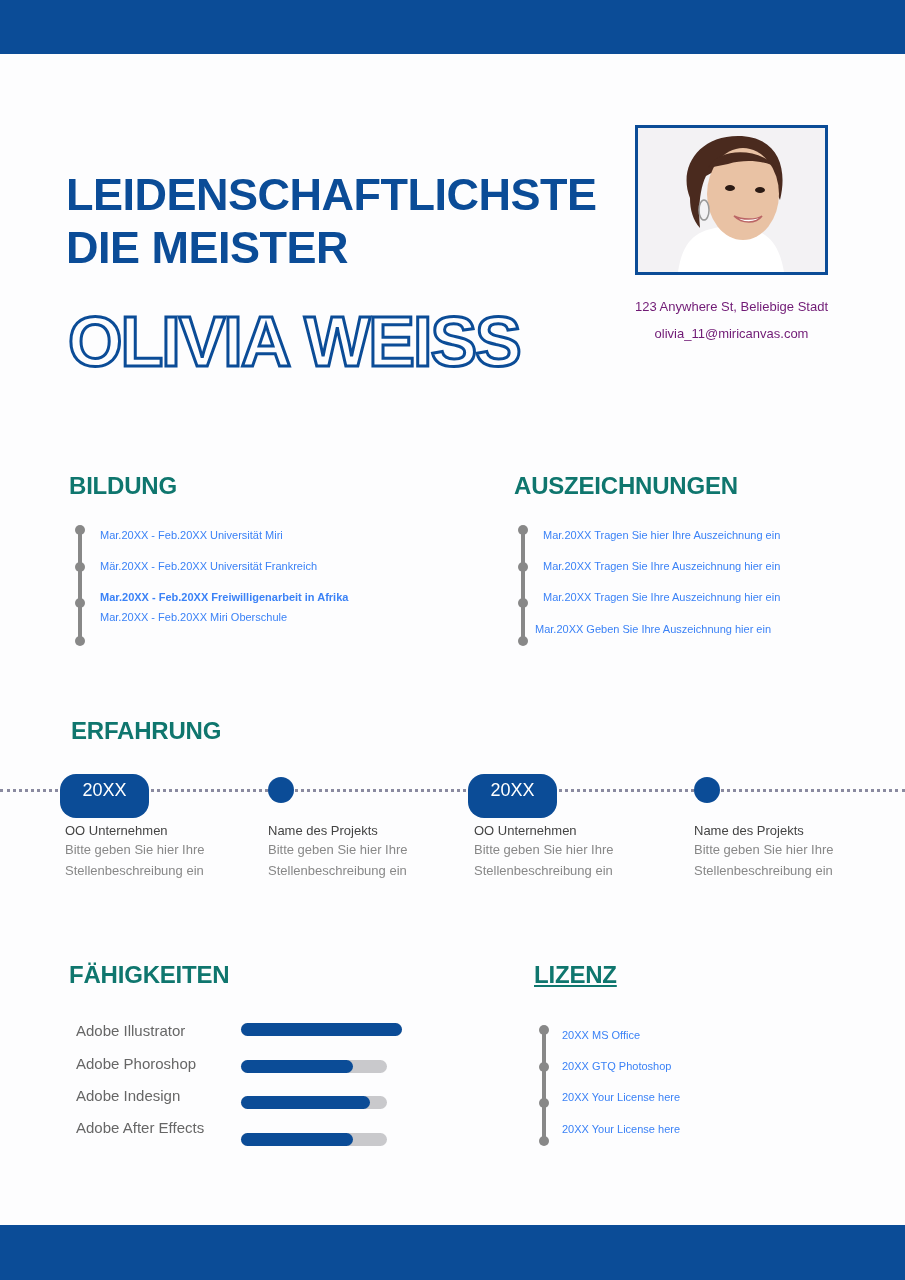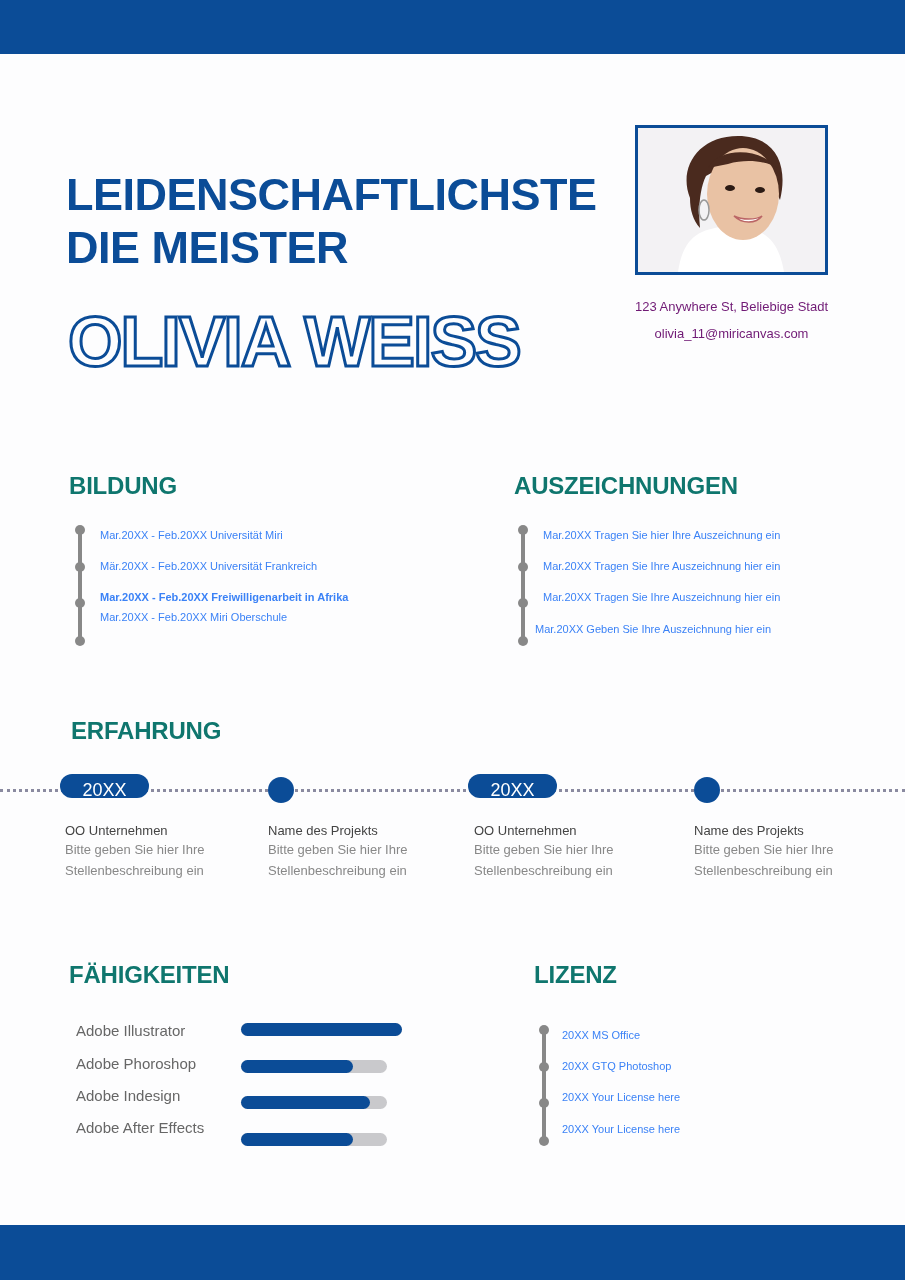--- a/index.html
+++ b/index.html
@@ -16,21 +16,21 @@
   .contact { position: absolute; right: 77px; top: 294px; text-align: center; font-size: 13px; line-height: 26.5px; color: #701a75; }
 
   .section-title { position: absolute; color: #0f766e; font-weight: 700; font-size: 24px; letter-spacing: -0.2px; }
 
   .tl { position: absolute; }
   .tl .line { position: absolute; left: 0; width: 4px; background: #888; border-radius: 2px; }
   .tl .dot { position: absolute; left: -3px; width: 10px; height: 10px; border-radius: 50%; background: #888; }
   .tl .item { position: absolute; white-space: nowrap; font-size: 11px; color: #3b82f6; }
 
   .exp-line { position: absolute; left: 0; top: 789px; width: 905px; height: 0; border-top: 3px dotted #8a8aa0; }
-  .pill { position: absolute; top: 774px; width: 89px; height: 24px; border-radius: 16px; background: #0b4c97; color: #fff; font-size: 18px; line-height: 32px; text-align: center; }
+  .pill { position: absolute; top: 774px; width: 89px; height: 44px; border-radius: 16px; background: #0b4c97; color: #fff; font-size: 18px; line-height: 32px; text-align: center; }
   .circle { position: absolute; top: 777px; width: 26px; height: 26px; border-radius: 50%; background: #0b4c97; }
   .exp-col { position: absolute; top: 822px; width: 160px; }
   .exp-col .t { font-size: 13px; color: #444; line-height: 18px; }
   .exp-col .d { font-size: 13px; color: #888; line-height: 20.5px; word-break: break-all; }
 
   .skill-label { position: absolute; left: 68px; font-size: 15px; color: #666; margin-left: 8px; }
   .skill-track { position: absolute; left: 241px; height: 13px; border-radius: 7px; background: #c9c9cc; }
   .skill-fill { position: absolute; left: 0; top: 0; height: 13px; border-radius: 7px; background: #0b4c97; }
 </style>
 </head>
@@ -124,21 +124,21 @@
   </div>
 <div class="skill-label" style="top:1087px;">Adobe Indesign</div>
 <div class="skill-track" style="top:1096px; width:146px;">
     <div class="skill-fill" style="width:129px;"></div>
   </div>
 <div class="skill-label" style="top:1119px;">Adobe After Effects</div>
 <div class="skill-track" style="top:1133px; width:146px;">
     <div class="skill-fill" style="width:112px;"></div>
   </div>
 
-<div class="section-title" style="left:534px; top:961px;">LIZENZ</div>
+<div class="section-title" style="left:534px; top:961px;text-decoration:underline;">LIZENZ</div>
 <div class="tl" style="left:542px; top:1025px;">
   <div class="line" style="top:2px; height:116px;"></div>
   <div class="dot" style="top:0px;"></div>
   <div class="dot" style="top:37px;"></div>
   <div class="dot" style="top:73px;"></div>
   <div class="dot" style="top:111px;"></div>
   <div class="item" style="left:20px; top:4px;">20XX MS Office</div>
   <div class="item" style="left:20px; top:35px;">20XX GTQ Photoshop</div>
   <div class="item" style="left:20px; top:66px;">20XX Your License here</div>
   <div class="item" style="left:20px; top:98px;">20XX Your License here</div>

